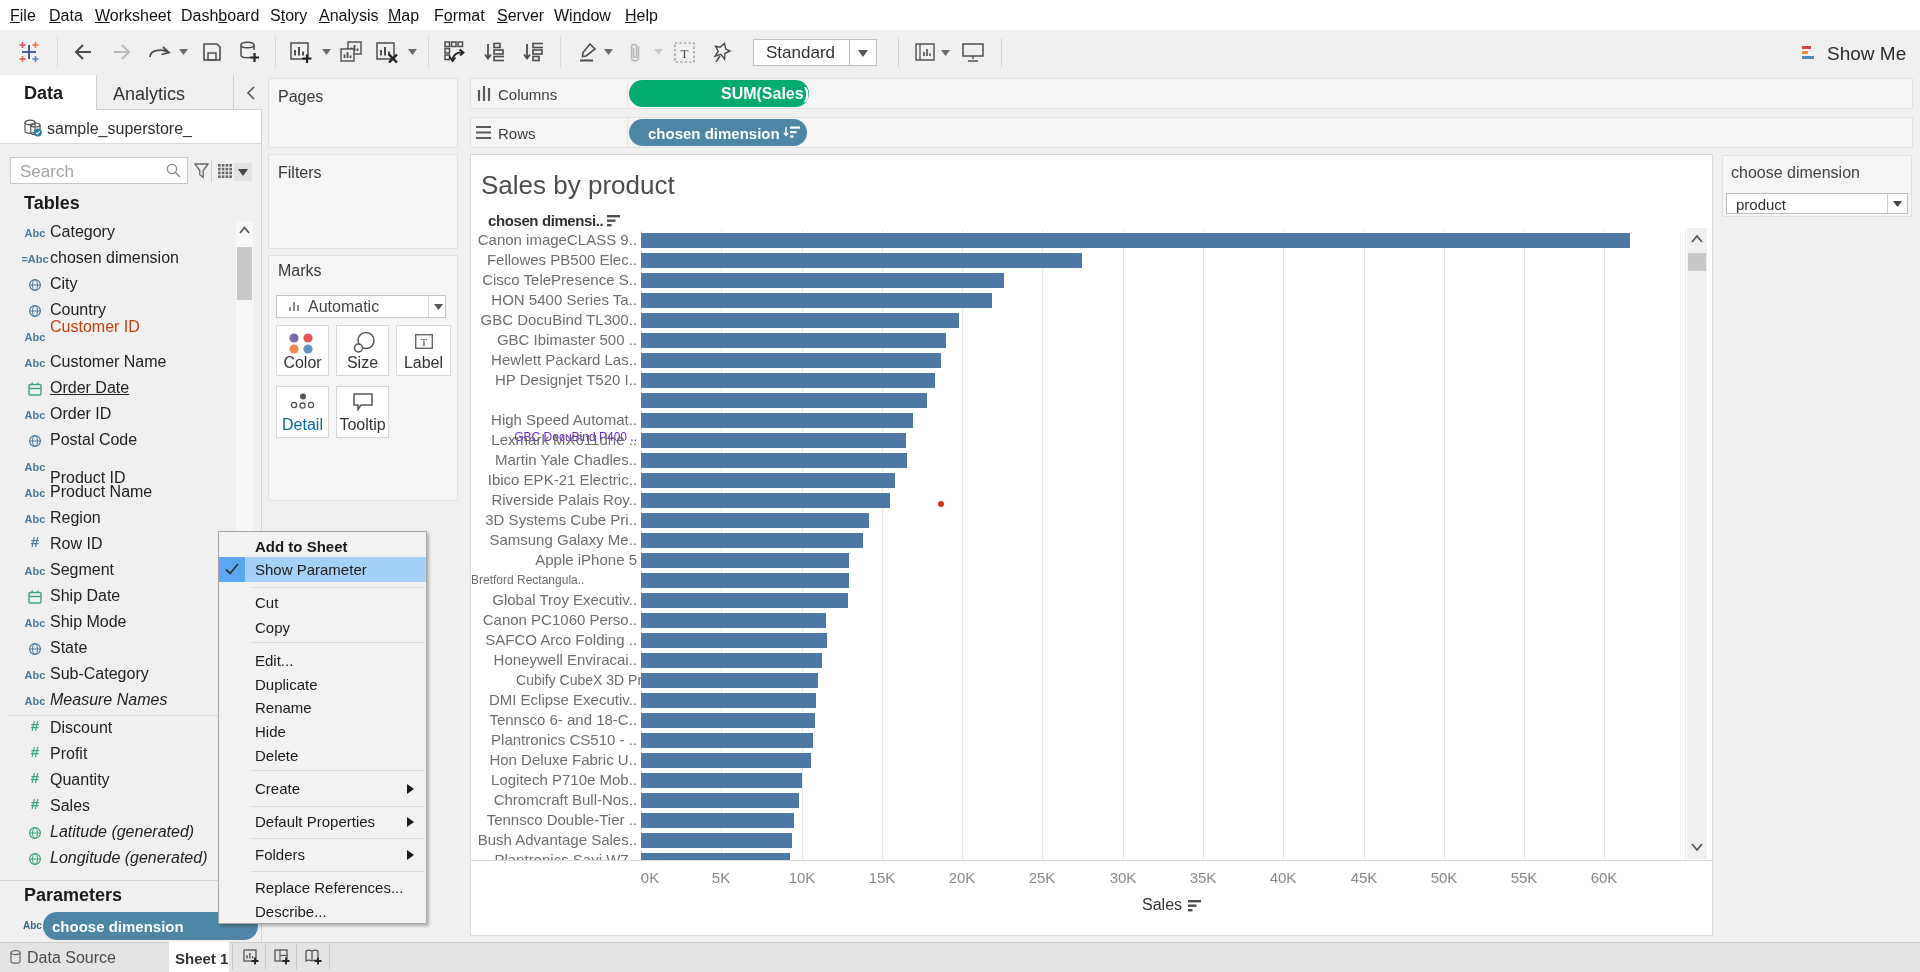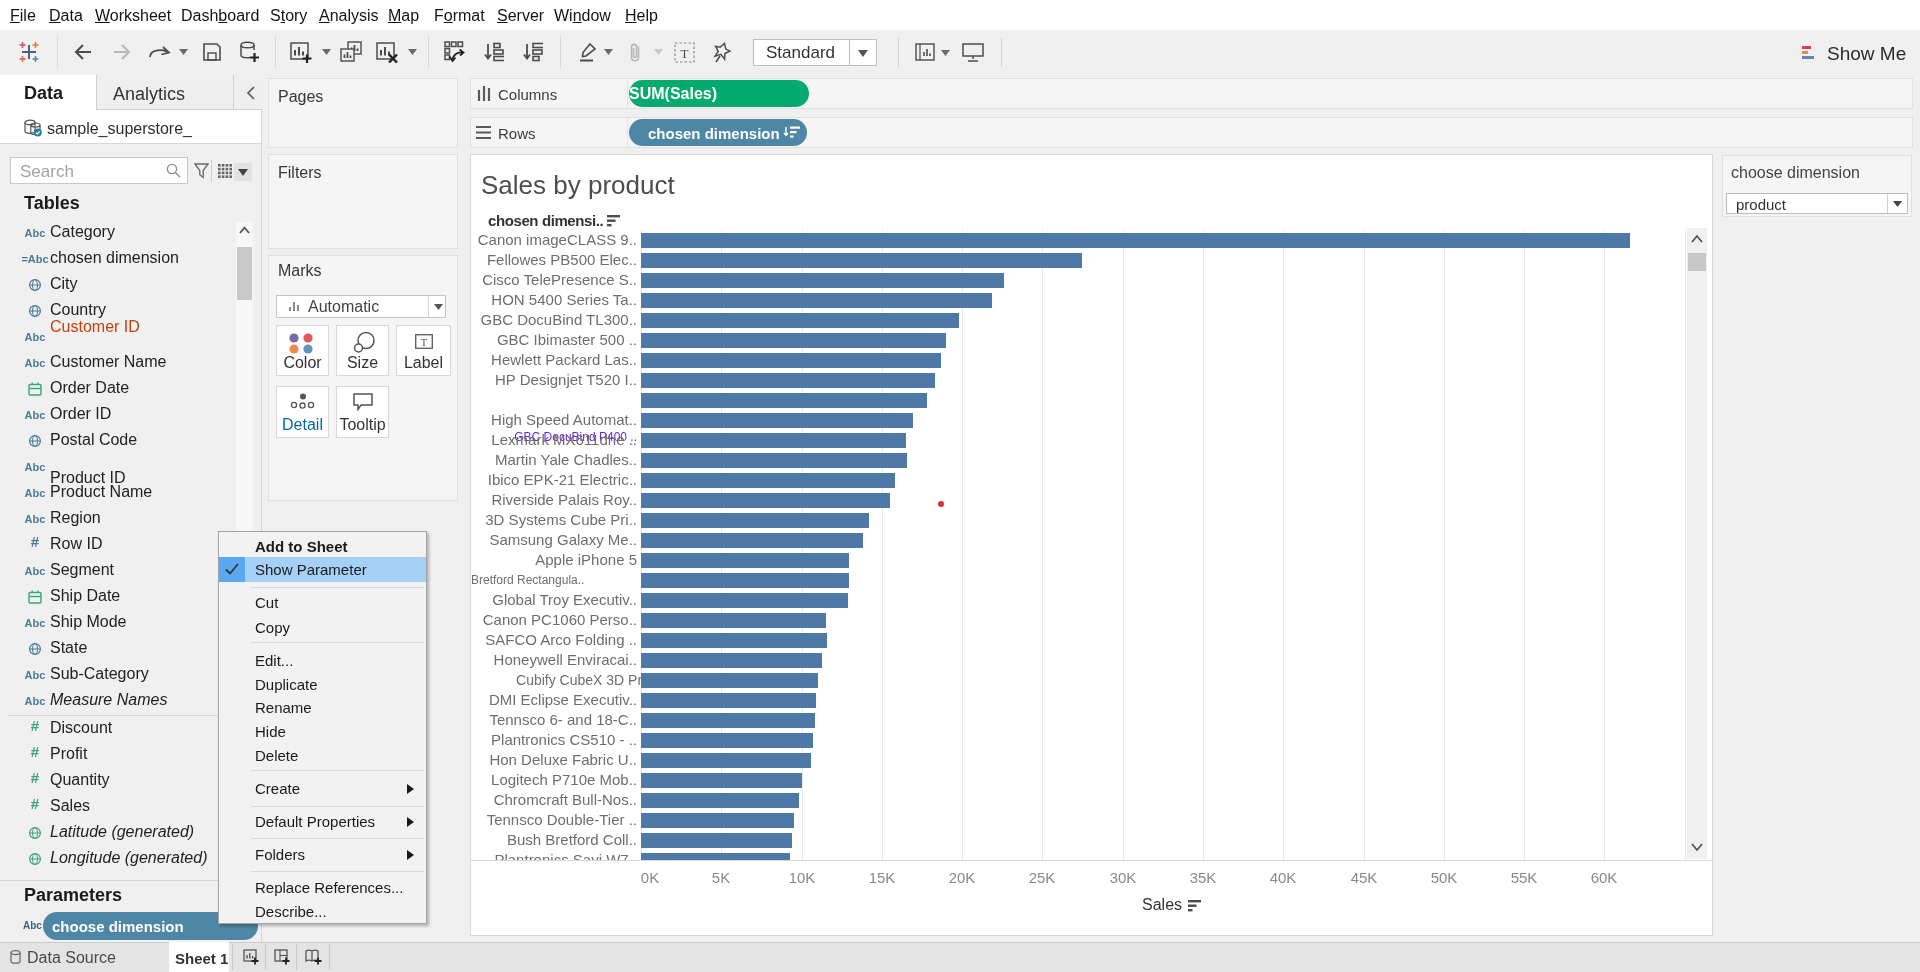--- a/index.html
+++ b/index.html
@@ -248,21 +248,21 @@
 <div class="ic" style="left:23px;top:330px;color:#4a7a96;font-size:11px;font-weight:bold;width:24px;text-align:center;">Abc</div>
 <div class="lbl" style="left:50px;top:318px;font-size:16px;color:#c2410c;">Customer ID</div>
 <div class="ic" style="left:23px;top:356px;color:#4a7a96;font-size:11px;font-weight:bold;width:24px;text-align:center;">Abc</div>
 <div class="lbl" style="left:50px;top:353px;font-size:16px;color:#222;">Customer Name</div>
 <svg class="ic" style="left:28px;top:382px" width="14" height="14" viewBox="0 0 14 14">
       <rect x="1" y="2.5" width="12" height="10.5" rx="1" fill="none" stroke="#3aa579" stroke-width="1.4"></rect>
       <line x1="1" y1="6.5" x2="13" y2="6.5" stroke="#3aa579" stroke-width="1.4"></line>
       <line x1="4.2" y1="0.6" x2="4.2" y2="3" stroke="#3aa579" stroke-width="1.4"></line>
       <line x1="9.8" y1="0.6" x2="9.8" y2="3" stroke="#3aa579" stroke-width="1.4"></line>
     </svg>
-<div class="lbl" style="left:50px;top:379px;font-size:16px;color:#222;">Order Date</div>
+<div class="lbl" style="left:50px;top:379px;font-size:16px;color:#222;text-decoration:underline;">Order Date</div>
 <div class="ic" style="left:23px;top:408px;color:#4a7a96;font-size:11px;font-weight:bold;width:24px;text-align:center;">Abc</div>
 <div class="lbl" style="left:50px;top:405px;font-size:16px;color:#222;">Order ID</div>
 <svg class="ic" style="left:28px;top:434px" width="14" height="14" viewBox="0 0 14 14">
       <circle cx="7" cy="7" r="5.4" fill="none" stroke="#4a7a96" stroke-width="1.2"></circle>
       <ellipse cx="7" cy="7" rx="2.5" ry="5.4" fill="none" stroke="#4a7a96" stroke-width="1"></ellipse>
       <line x1="1.6" y1="7" x2="12.4" y2="7" stroke="#4a7a96" stroke-width="1"></line>
     </svg>
 <div class="lbl" style="left:50px;top:431px;font-size:16px;color:#222;">Postal Code</div>
 <div class="ic" style="left:23px;top:460px;color:#4a7a96;font-size:11px;font-weight:bold;width:24px;text-align:center;">Abc</div>
 <div class="lbl" style="left:50px;top:457px;font-size:16px;color:#222;margin-top:12px;">Product ID</div>
@@ -383,21 +383,21 @@
 <line x1="7" y1="0" x2="7" y2="15" stroke="#5a5a5a" stroke-width="2.2"></line>
 <line x1="12" y1="2" x2="12" y2="15" stroke="#5a5a5a" stroke-width="2.2"></line>
     </svg>
 <div class="lbl" style="left:498px;top:86px;font-size:15px;color:#3c3c3c;">Columns</div>
 <svg class="a" style="left:476px;top:125px" width="16" height="15" viewBox="0 0 16 15">
 <line x1="0" y1="2" x2="15" y2="2" stroke="#5a5a5a" stroke-width="2"></line>
 <line x1="0" y1="7.5" x2="15" y2="7.5" stroke="#5a5a5a" stroke-width="2"></line>
 <line x1="0" y1="13" x2="15" y2="13" stroke="#5a5a5a" stroke-width="2"></line>
     </svg>
 <div class="lbl" style="left:498px;top:125px;font-size:15px;color:#3c3c3c;">Rows</div>
-<div class="a" style="left:629px;top:80px;width:180px;height:27px;background:#04aa6e;border-radius:13.5px;text-align:left;font-size:16px;font-weight:bold;color:#fff;line-height:27px;">SUM(Sales)</div>
+<div class="a" style="left:629px;top:80px;width:180px;height:27px;background:#04aa6e;border-radius:13.5px;text-align:right;font-size:16px;font-weight:bold;color:#fff;line-height:27px;">SUM(Sales)</div>
 <div class="a" style="left:629px;top:119px;width:178px;height:27px;background:#4e87a5;border-radius:13.5px;"></div>
 <div class="lbl" style="left:648px;top:125px;font-size:15px;font-weight:bold;color:#fff;">chosen dimension</div>
 <svg class="a" style="left:783px;top:126px" width="17" height="13" viewBox="0 0 17 13">
 <path d="M3 1 L3 9 M1 7 L3 9.5 L5 7" fill="none" stroke="#fff" stroke-width="1.4"></path>
 <rect x="7" y="0.5" width="10" height="2.2" fill="#fff"></rect>
       <rect x="7" y="5" width="6.5" height="2.2" fill="#fff"></rect>
       <rect x="7" y="9.5" width="3.5" height="2.2" fill="#fff"></rect>
     </svg>
 <div class="a" style="left:470px;top:154px;width:1243px;height:782px;background:#ffffff;border:1px solid #d9d9d9;"></div>
 <div class="lbl" style="left:481px;top:170px;font-size:26px;color:#4d4d4d;">Sales by product</div>
@@ -475,21 +475,21 @@
 <div class="lbl" style="left:0px;top:502px;width:166px;text-align:right;font-size:15px;color:#6e6e6e;line-height:16px;">Plantronics CS510 - ..</div>
 <div class="a" style="left:170px;top:503px;width:172px;height:14.5px;background:#4e79a7;"></div>
 <div class="lbl" style="left:0px;top:522px;width:166px;text-align:right;font-size:15px;color:#6e6e6e;line-height:16px;">Hon Deluxe Fabric U..</div>
 <div class="a" style="left:170px;top:523px;width:170px;height:14.5px;background:#4e79a7;"></div>
 <div class="lbl" style="left:0px;top:542px;width:166px;text-align:right;font-size:15px;color:#6e6e6e;line-height:16px;">Logitech P710e Mob..</div>
 <div class="a" style="left:170px;top:543px;width:161px;height:14.5px;background:#4e79a7;"></div>
 <div class="lbl" style="left:0px;top:562px;width:166px;text-align:right;font-size:15px;color:#6e6e6e;line-height:16px;">Chromcraft Bull-Nos..</div>
 <div class="a" style="left:170px;top:563px;width:158px;height:14.5px;background:#4e79a7;"></div>
 <div class="lbl" style="left:0px;top:582px;width:166px;text-align:right;font-size:15px;color:#6e6e6e;line-height:16px;">Tennsco Double-Tier ..</div>
 <div class="a" style="left:170px;top:583px;width:153px;height:14.5px;background:#4e79a7;"></div>
-<div class="lbl" style="left:0px;top:602px;width:166px;text-align:right;font-size:15px;color:#6e6e6e;line-height:16px;">Bush Bretford Coll..</div>
+<div class="lbl" style="left:0px;top:602px;width:166px;text-align:right;font-size:15px;color:#6e6e6e;line-height:16px;">Bush Advantage Sales..</div>
 <div class="a" style="left:170px;top:603px;width:151px;height:14.5px;background:#4e79a7;"></div>
 <div class="lbl" style="left:0px;top:622px;width:166px;text-align:right;font-size:15px;color:#6e6e6e;line-height:16px;">Plantronics Savi W7..</div>
 <div class="a" style="left:170px;top:623px;width:149px;height:14.5px;background:#4e79a7;"></div>
 <div class="a" style="left:467px;top:271px;width:6px;height:6px;border-radius:3px;background:#d63031;"></div>
 </div>
 <div class="a" style="left:471px;top:860px;width:1242px;height:1px;background:#d9d9d9;"></div>
 <div class="a" style="left:620px;top:869px;width:60px;text-align:center;font-size:15px;color:#8a8a8a;">0K</div>
 <div class="a" style="left:691px;top:869px;width:60px;text-align:center;font-size:15px;color:#8a8a8a;">5K</div>
 <div class="a" style="left:772px;top:869px;width:60px;text-align:center;font-size:15px;color:#8a8a8a;">10K</div>
 <div class="a" style="left:852px;top:869px;width:60px;text-align:center;font-size:15px;color:#8a8a8a;">15K</div>

